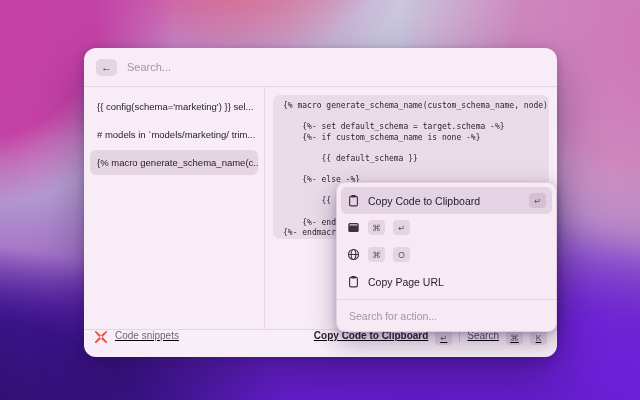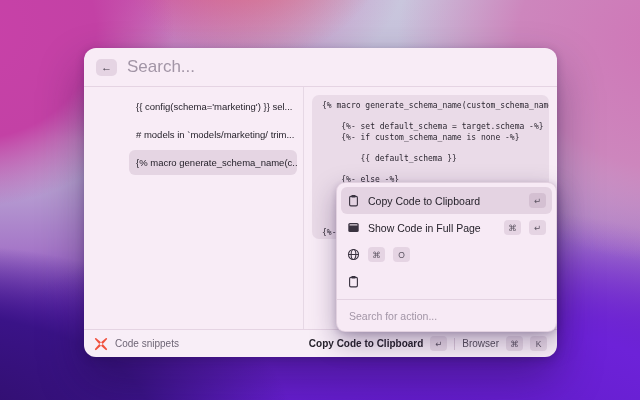--- a/index.html
+++ b/index.html
@@ -32,48 +32,48 @@
   }
 
   .search-bar { height:38px; display:flex; align-items:center; padding:0 12px; flex:0 0 auto; }
   .back-button {
     width:21px; height:17px; border-radius:5px; background:rgba(110,70,110,.14);
     display:flex; align-items:center; justify-content:center;
     font-size:11px; color:#3a3340; margin-right:10px; cursor:pointer;
   }
   .search-input {
     border:none; outline:none; background:transparent; flex:1;
-    font-family:"Liberation Sans", sans-serif; font-size:17px; color:#3a3340;
+    font-family:"Liberation Sans", sans-serif; font-size:11px; color:#3a3340;
   }
   .search-input::placeholder { color:#a295a6; }
   .hdivider { height:1px; background:rgba(110,70,110,.14); flex:0 0 auto; }
 
-  .content { flex:1; display:flex; min-height:0;padding-left:39px; }
+  .content { flex:1; display:flex; min-height:0; }
   .list-panel { width:180px; flex:0 0 auto; padding:7px 6px; }
   .list-item {
     height:25px; display:flex; align-items:center; border-radius:6px;
     padding:0 7px; margin-bottom:3px; font-size:9.5px; color:#26222b;
     white-space:nowrap; overflow:hidden; cursor:pointer;
   }
   .list-item.selected { background:rgba(104,60,104,.13); }
   .vdivider { width:1px; background:rgba(110,70,110,.12); flex:0 0 auto; }
 
   .detail-panel { flex:1; padding:8px; min-width:0; }
   .code-block {
     background:rgba(104,60,104,.09); border-radius:7px;
     padding:6px 10px; height:144px; overflow:hidden;
   }
   .code-block pre {
     font-family:"DejaVu Sans Mono", monospace; font-size:8px; line-height:10.6px;
     color:#2b2630; white-space:pre;
   }
 
   .status-bar {
-    height:27px; flex:0 0 auto; display:flex; align-items:center;
-    padding:0 10px; gap:7px; background:rgba(255,255,255,.12);
+    height:27px; flex:0 0 auto; display:flex; 
+    padding:0 10px; gap:7px; background:rgba(255,255,255,.12);text-decoration:underline;
   }
   .app-logo { width:14px; height:14px; flex:0 0 auto; }
   .status-app-name { font-size:10px; color:#6e6575; }
   .status-spacer { flex:1; }
   .status-primary { font-size:10px; font-weight:bold; color:#26222b; cursor:pointer; }
   .key-badge {
     min-width:17px; height:15px; border-radius:4px; background:rgba(110,70,110,.13);
     display:flex; align-items:center; justify-content:center;
     font-size:8.5px; color:#5c5462; padding:0 3px;
   }
@@ -166,21 +166,21 @@
         <path d="M13.8 1 L8 6 L10 8 L15 2.2 Q15.2 1.1 13.8 1 Z"></path>
         <path d="M2.2 15 L8 10 L6 8 L1 13.8 Q0.8 14.9 2.2 15 Z"></path>
         <path d="M13.8 15 L8 10 L10 8 L15 13.8 Q15.2 14.9 13.8 15 Z"></path>
       </g>
     </svg>
     <span class="status-app-name">Code snippets</span>
     <span class="status-spacer"></span>
     <span class="status-primary">Copy Code to Clipboard</span>
     <span class="key-badge">↵</span>
     <span class="status-sep"></span>
-    <span class="status-actions">Browser</span>
+    <span class="status-actions">Search</span>
     <span class="key-badge">⌘</span>
     <span class="key-badge">K</span>
   </div>
 </div>
 
 <div class="action-menu">
   <div class="menu-rows">
 
     <div class="menu-row selected">
       <span class="mi">
@@ -193,21 +193,20 @@
       <span class="key-badge">↵</span>
     </div>
 
     <div class="menu-row">
       <span class="mi">
         <svg viewBox="0 0 16 16" width="13" height="13">
             <rect x="1.6" y="2.4" width="12.8" height="11.2" rx="2" fill="#3a3340"></rect>
             <rect x="3" y="4" width="10" height="1.6" rx="0.8" fill="#f7eaf5" opacity="0.85"></rect>
           </svg>
       </span>
-      <span class="menu-label">Show Code in Full Page</span>
       <span class="key-badge">⌘</span>
       <span class="key-badge">↵</span>
     </div>
 
     <div class="menu-row">
       <span class="mi">
         <svg viewBox="0 0 16 16" width="13" height="13" fill="none" stroke="#3a3340" stroke-width="1.3">
             <circle cx="8" cy="8" r="6.2"></circle>
             <line x1="1.8" y1="8" x2="14.2" y2="8"></line>
             <ellipse cx="8" cy="8" rx="2.9" ry="6.2"></ellipse>
@@ -217,20 +216,21 @@
       <span class="key-badge">O</span>
     </div>
 
     <div class="menu-row">
       <span class="mi">
         <svg viewBox="0 0 16 16" width="13" height="13">
             <rect x="3.2" y="3" width="9.6" height="11.6" rx="1.6" fill="none" stroke="#3a3340" stroke-width="1.4"></rect>
             <rect x="5.4" y="1.2" width="5.2" height="3.2" rx="1.1" fill="#3a3340"></rect>
           </svg>
       </span>
+      <span class="menu-label">Copy Page URL</span>
     </div>
 
   </div>
   <div class="hdivider"></div>
   <div class="menu-search">
     <input type="text" placeholder="Search for action..." style="">
   </div>
 </div>
 
 </body></html>

